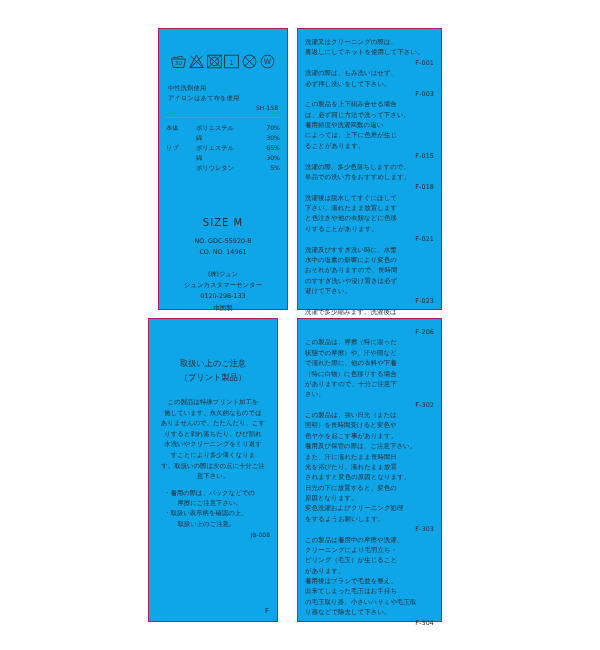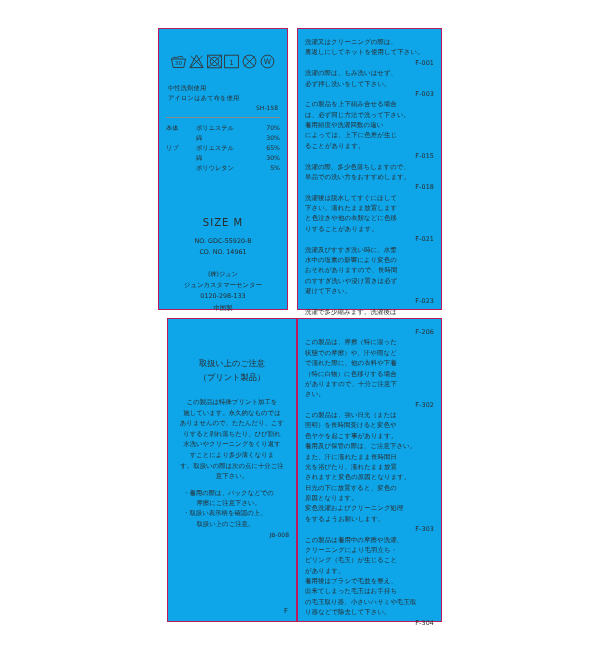--- a/index.html
+++ b/index.html
@@ -8,21 +8,21 @@
     background:#ffffff;
     font-family:"Liberation Sans", sans-serif;
     color:#2b2b2b;
     overflow:hidden;
   }
   .sheet{position:relative;width:600px;height:650px;}
 
   
   .panel{position:absolute;border:1px solid #be185d;background:#0ea5e9;box-sizing:border-box;}
   .p-left-top{left:158px;top:28px;width:130px;height:282px;}
-  .p-left-bot{left:167px;top:318px;width:130px;height:304px;}
+  .p-left-bot{left:148px;top:318px;width:130px;height:304px;}
   .p-right-top{left:297px;top:28px;width:145px;height:282px;}
   .p-right-bot{left:297px;top:318px;width:145px;height:304px;}
 
   .inner{position:absolute;left:0;top:0;right:0;bottom:0;padding:8px 7px;box-sizing:border-box;}
 
   
   .symbols{display:flex;justify-content:space-between;align-items:center;margin:16px 4px 0 4px;}
   .sym{width:17px;height:17px;position:relative;}
   .sym svg{display:block;}
 

